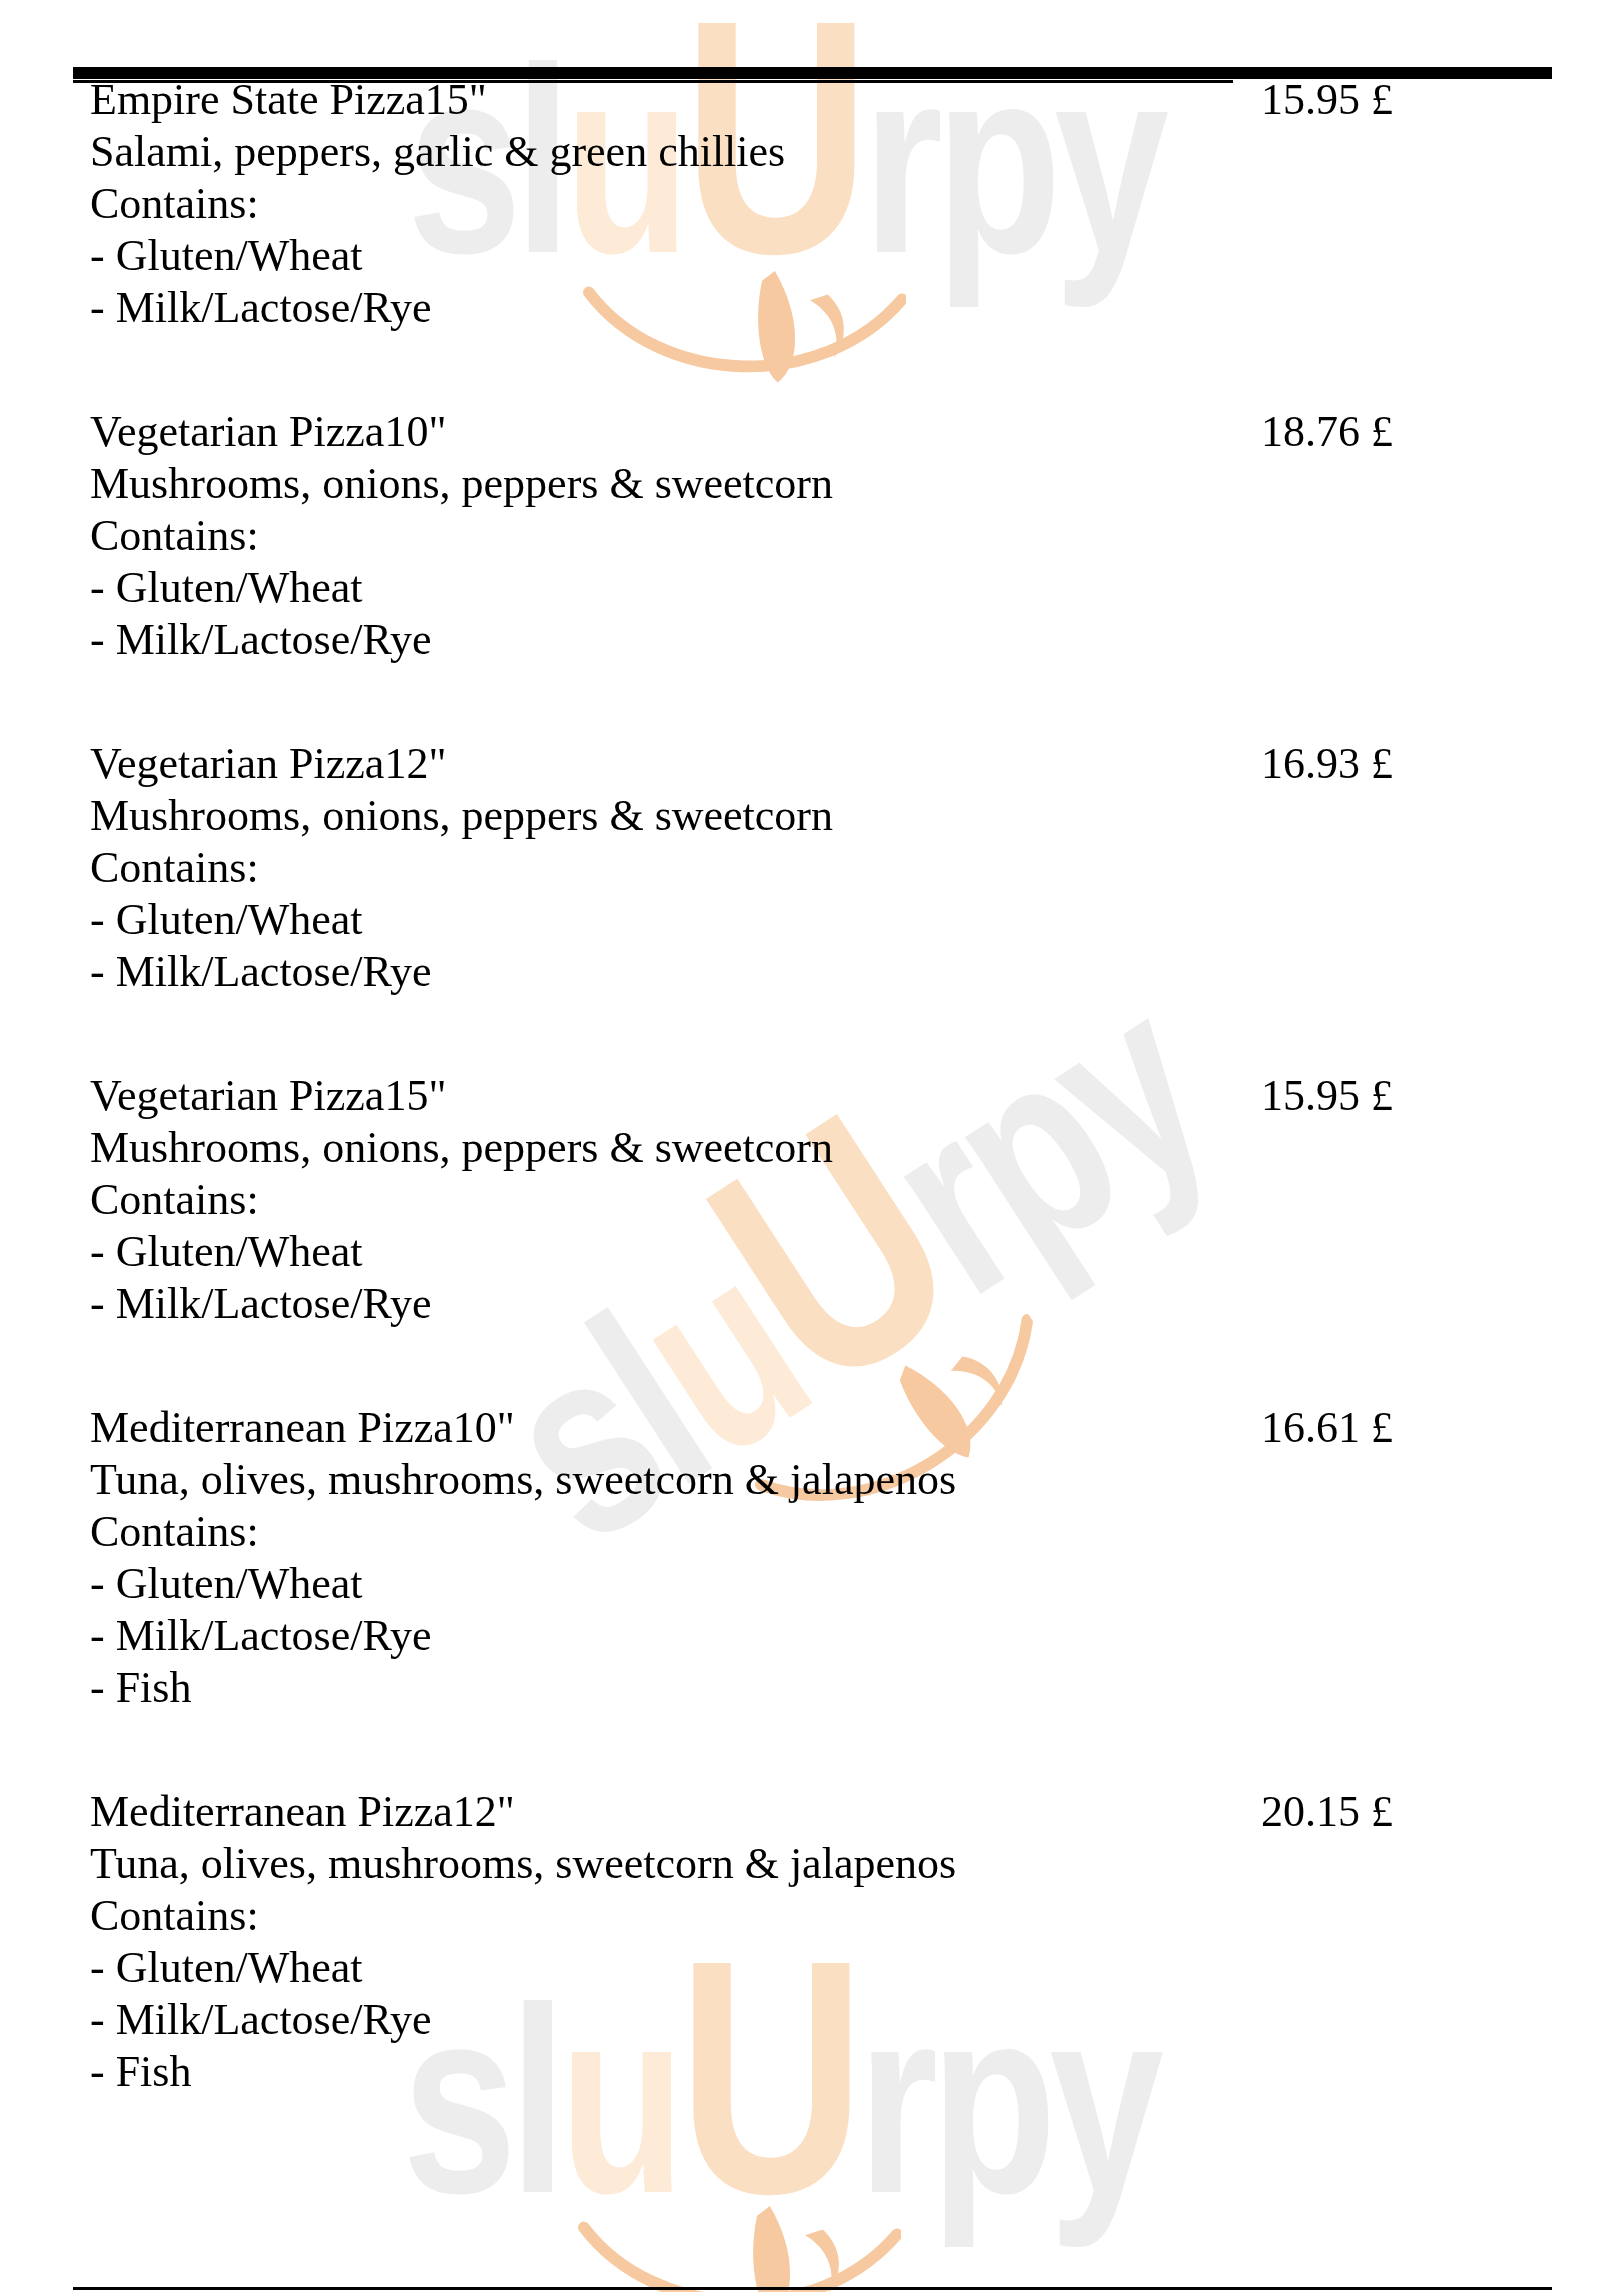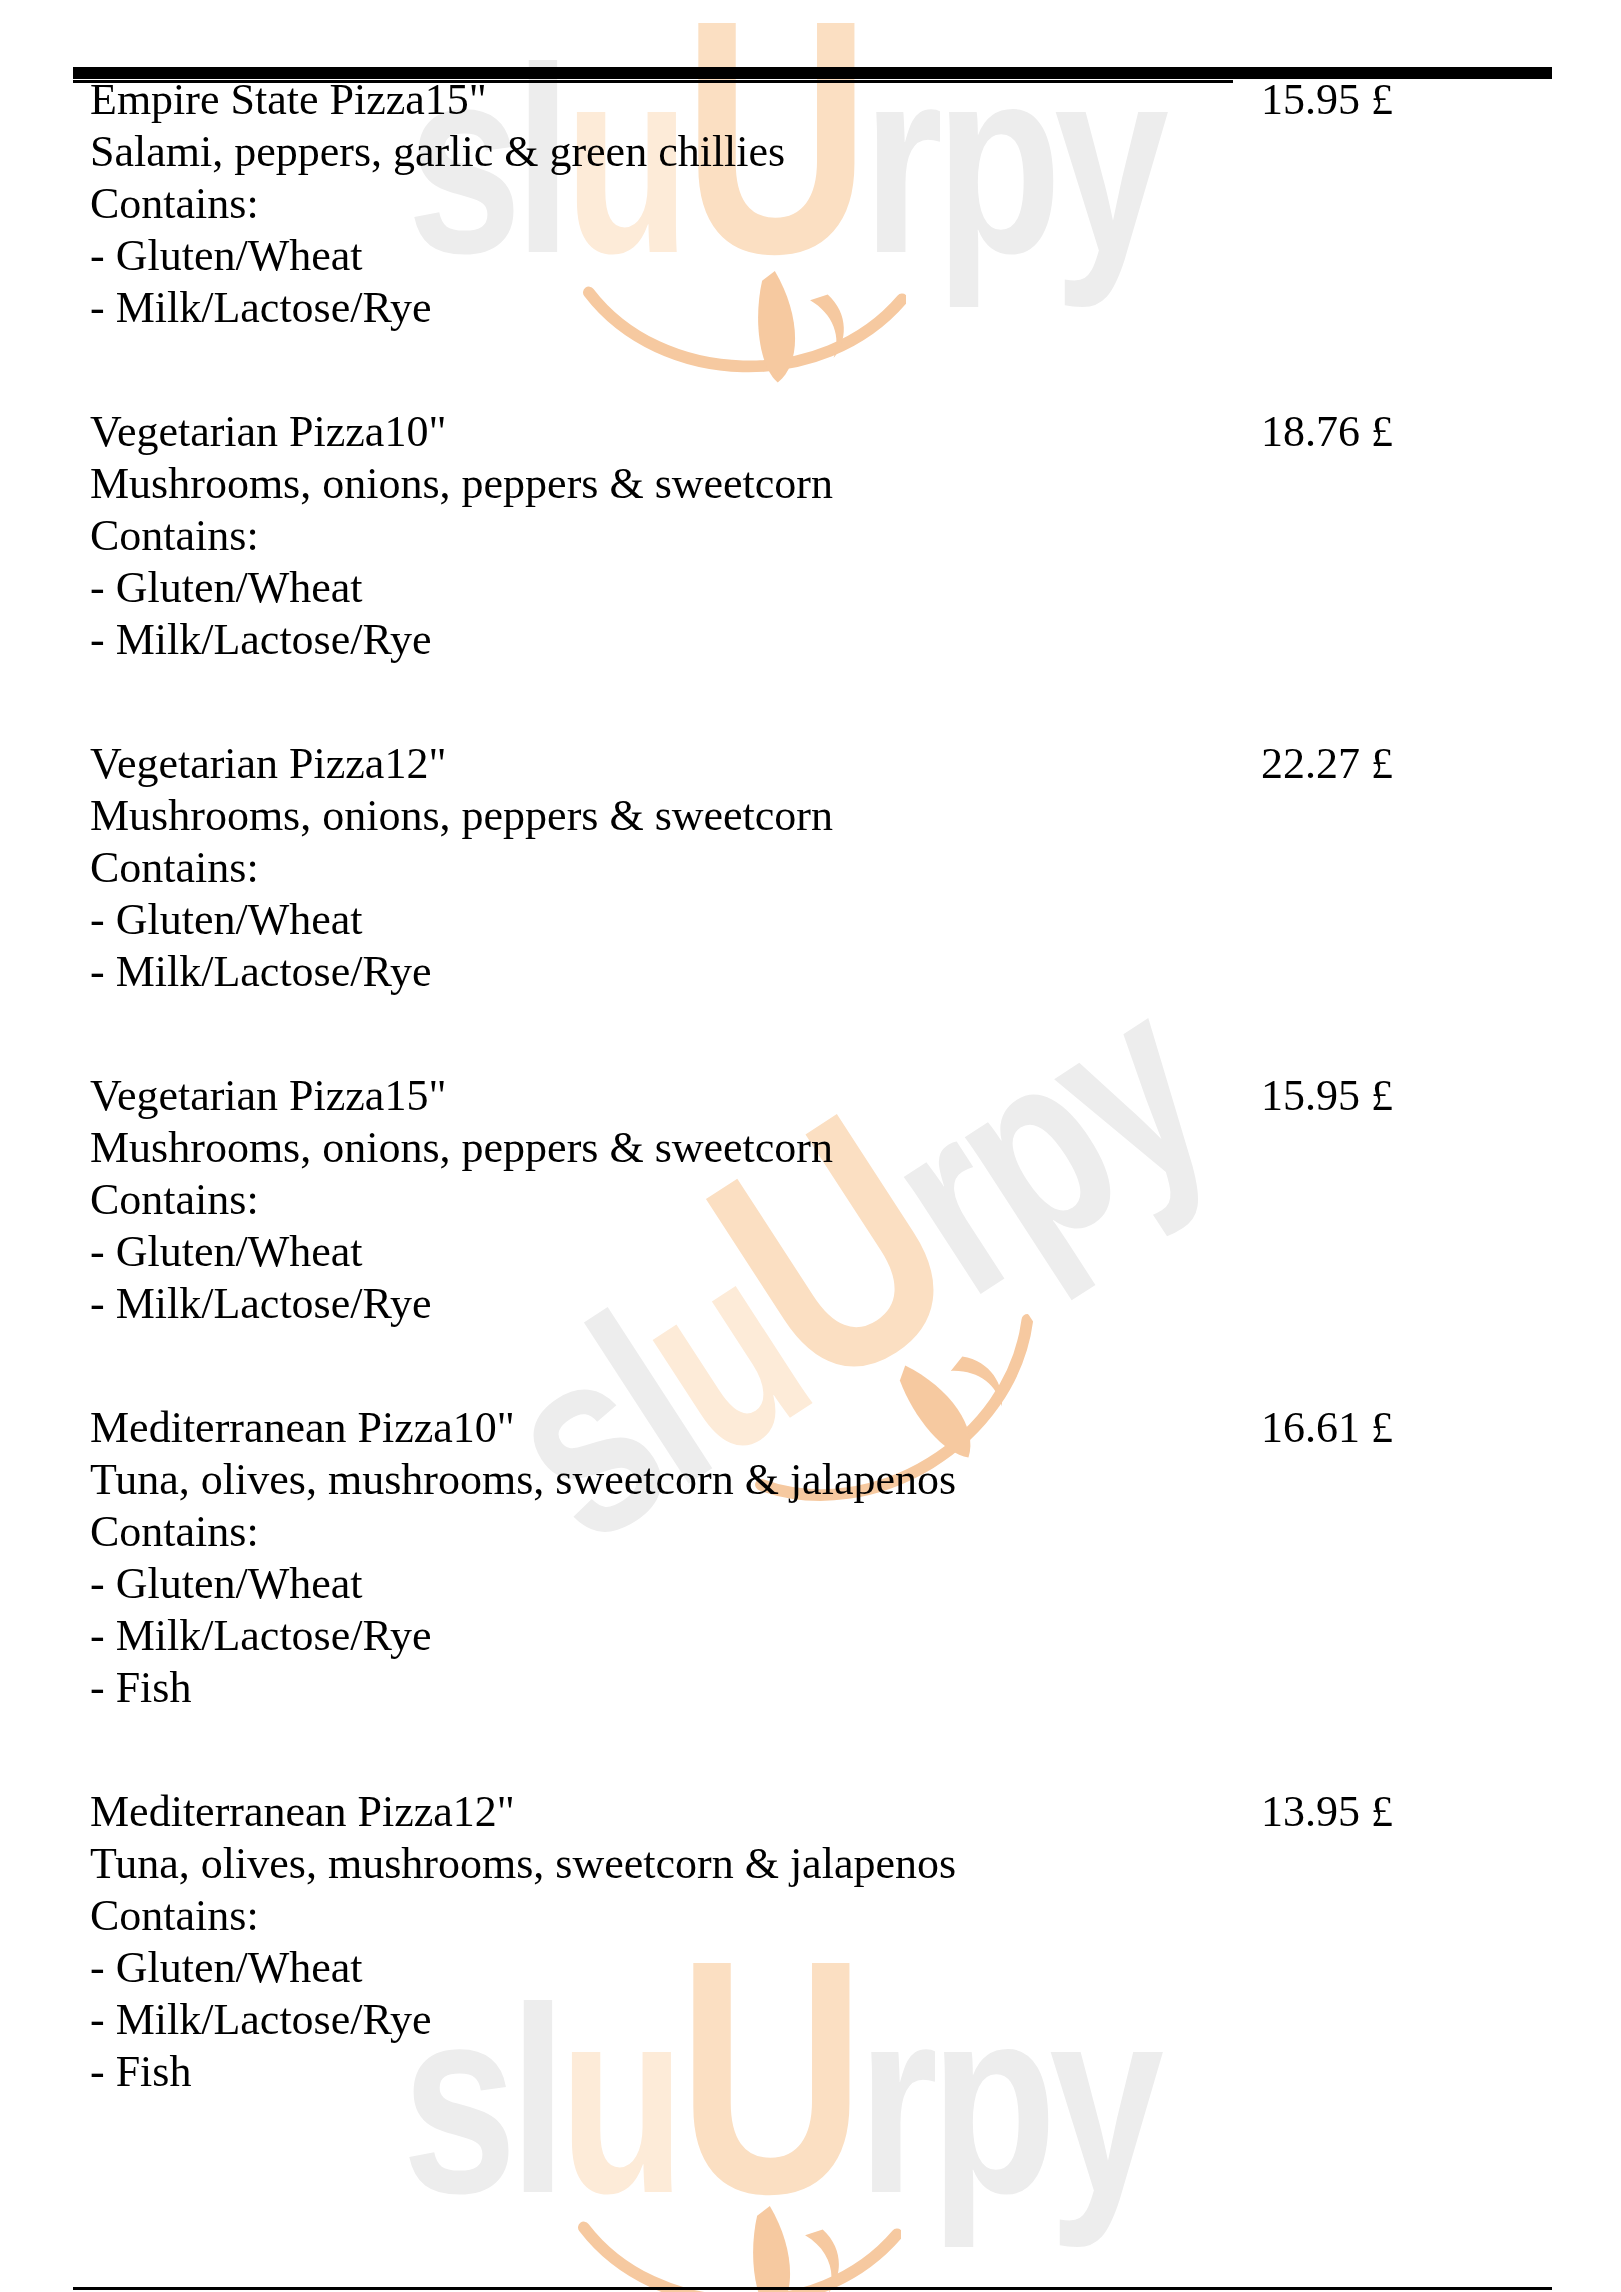--- a/index.html
+++ b/index.html
@@ -156,21 +156,21 @@
   <div class="item">
     <div class="item-details">
       <div class="line">Vegetarian Pizza12"</div>
       <div class="line">Mushrooms, onions, peppers &amp; sweetcorn</div>
       <div class="line">Contains:</div>
       <div>
             <div class="line">- Gluten/Wheat</div>
             <div class="line">- Milk/Lactose/Rye</div>
           </div>
     </div>
-    <div class="item-price">22.27 £</div>
+    <div class="item-price">16.93 £</div>
   </div>
 
   <div class="item">
     <div class="item-details">
       <div class="line">Vegetarian Pizza15"</div>
       <div class="line">Mushrooms, onions, peppers &amp; sweetcorn</div>
       <div class="line">Contains:</div>
       <div>
             <div class="line">- Gluten/Wheat</div>
             <div class="line">- Milk/Lactose/Rye</div>
@@ -197,18 +197,18 @@
     <div class="item-details">
       <div class="line">Mediterranean Pizza12"</div>
       <div class="line">Tuna, olives, mushrooms, sweetcorn &amp; jalapenos</div>
       <div class="line">Contains:</div>
       <div>
             <div class="line">- Gluten/Wheat</div>
             <div class="line">- Milk/Lactose/Rye</div>
             <div class="line">- Fish</div>
           </div>
     </div>
-    <div class="item-price">13.95 £</div>
+    <div class="item-price">20.15 £</div>
   </div>
 </div>
 
 </div>
 
 
 </body></html>

